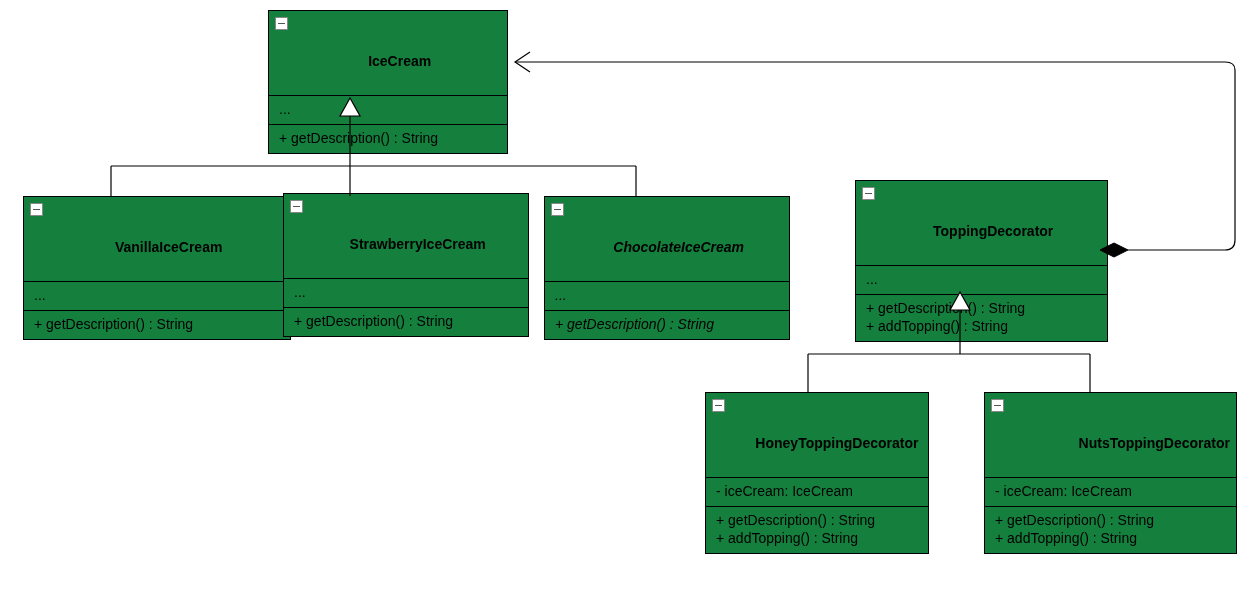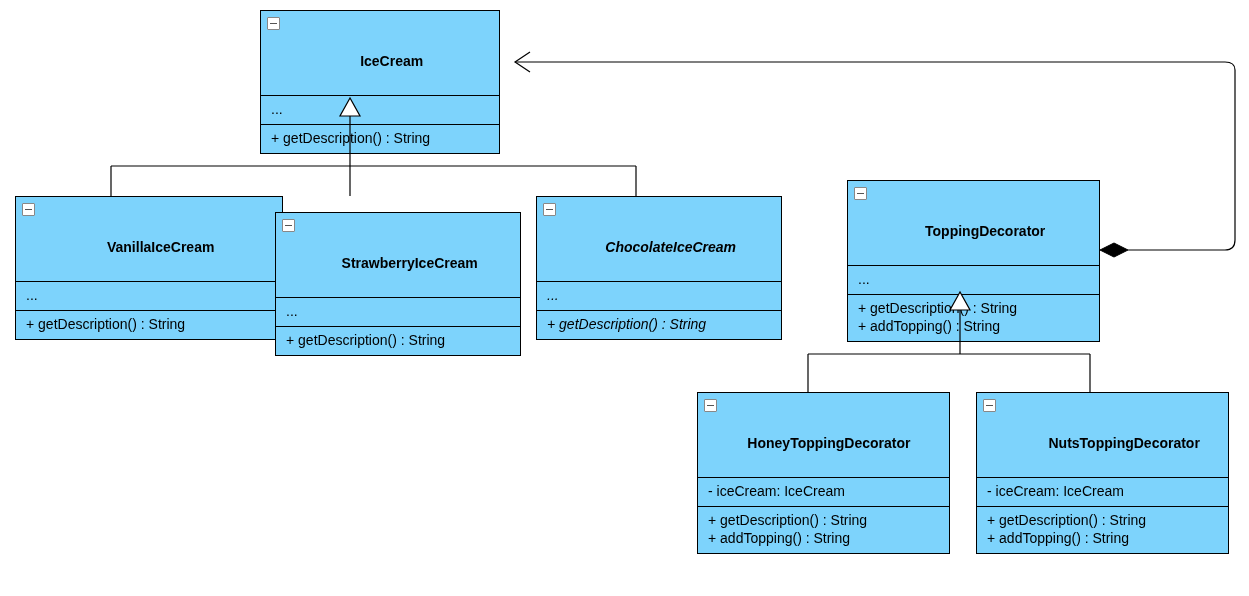--- a/index.html
+++ b/index.html
@@ -11,24 +11,25 @@
     color: #000;
   }
   .canvas {
     position: relative;
     width: 1249px;
     height: 596px;
   }
   .class-box {
     position: absolute;
     border: 1px solid #000;
-    background: #7dd3fc;
+    background: #15803d;
     box-sizing: border-box;
     display: flex;
     flex-direction: column;
+    margin-left: 8px;
   }
   .compartment {
     border-top: 1px solid #000;
     padding: 4px 10px 6px 10px;
     line-height: 1.3;
     box-sizing: border-box;
     white-space: pre;
     overflow: hidden;
   }
   .compartment-title {
@@ -87,21 +88,21 @@
 
   <div class="class-box" style="left:15px; top:196px; width:268px;">
     <div class="compartment compartment-title">
       <span class="collapse-icon"></span>
       <span>VanillaIceCream</span>
     </div>
     <div class="compartment"><span>...</span></div>
     <div class="compartment"><span>+ getDescription() : String</span></div>
   </div>
 
-  <div class="class-box" style="left:275px; top:212px; width:246px;">
+  <div class="class-box" style="left:275px; top:193px; width:246px;">
     <div class="compartment compartment-title">
       <span class="collapse-icon"></span>
       <span>StrawberryIceCream</span>
     </div>
     <div class="compartment"><span>...</span></div>
     <div class="compartment"><span>+ getDescription() : String</span></div>
   </div>
 
   <div class="class-box" style="left:536px; top:196px; width:246px;font-style:italic;">
     <div class="compartment compartment-title">
@@ -115,32 +116,32 @@
   <div class="class-box" style="left:847px; top:180px; width:253px;">
     <div class="compartment compartment-title">
       <span class="collapse-icon"></span>
       <span>ToppingDecorator</span>
     </div>
     <div class="compartment"><span>...</span></div>
     <div class="compartment"><span>+ getDescription() : String
 + addTopping() : String</span></div>
   </div>
 
-  <div class="class-box" style="left:697px; top:392px; width:253px;">
+  <div class="class-box" style="left:697px; top:392px; width:224px;">
     <div class="compartment compartment-title" style="text-align:left; padding-left:26px;">
       <span class="collapse-icon"></span>
       <span>HoneyToppingDecorator</span>
     </div>
     <div class="compartment"><span>- iceCream: IceCream</span></div>
     <div class="compartment"><span>+ getDescription() : String
 + addTopping() : String</span></div>
   </div>
 
   <div class="class-box" style="left:976px; top:392px; width:253px;">
-    <div class="compartment compartment-title" style="text-align:center; padding-left:26px;">
+    <div class="compartment compartment-title" style="text-align:right; padding-left:26px;">
       <span class="collapse-icon"></span>
       <span>NutsToppingDecorator</span>
     </div>
     <div class="compartment"><span>- iceCream: IceCream</span></div>
     <div class="compartment"><span>+ getDescription() : String
 + addTopping() : String</span></div>
   </div>
 
   <svg class="connectors">
 

